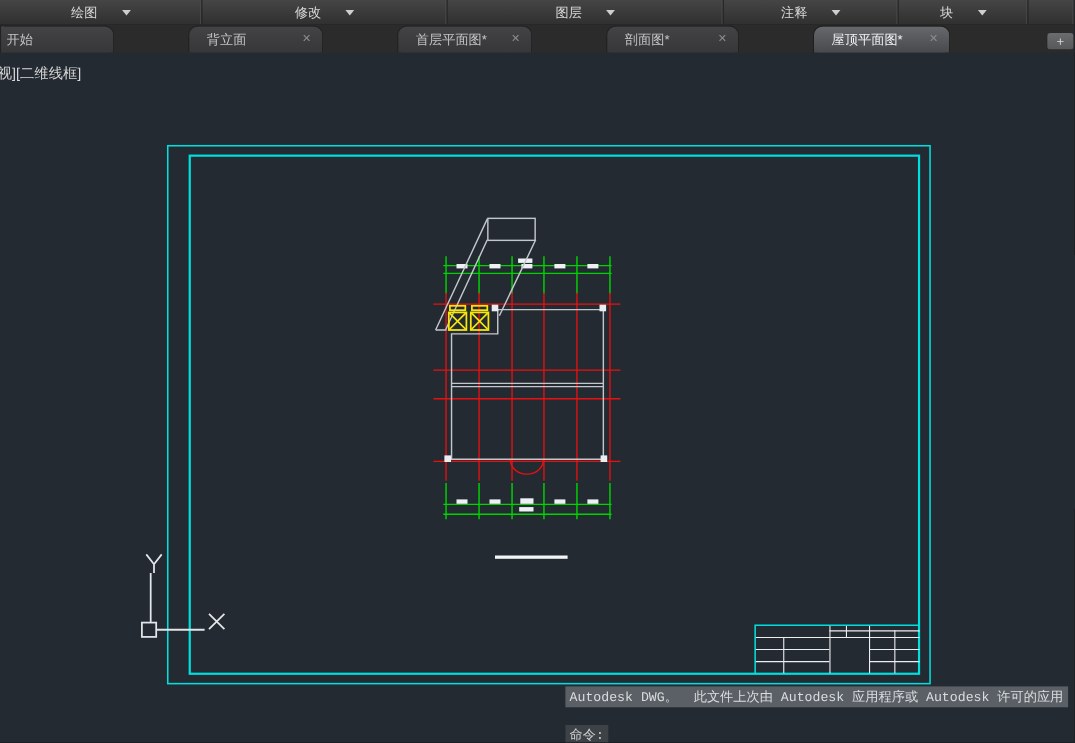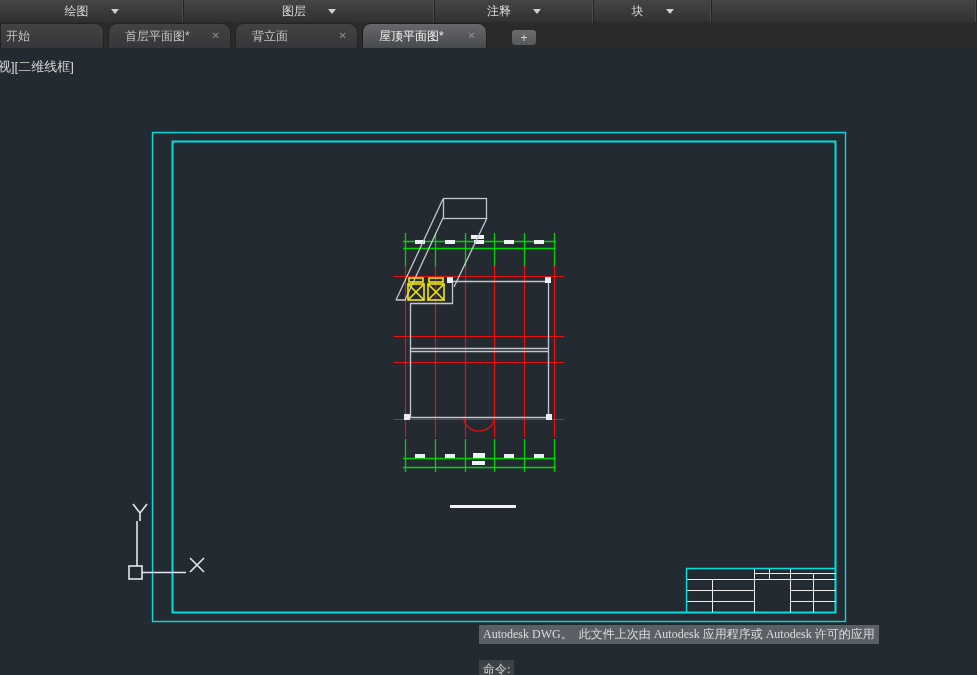--- a/index.html
+++ b/index.html
@@ -13,21 +13,21 @@
   .ribbon .panel{position:relative;display:flex;align-items:center;justify-content:center;
           color:#d9d9d9;font-size:12px;gap:22px;cursor:default;
           border-right:1px solid #242424;box-shadow:inset -1px 0 0 #4c4c4c;}
   .caret{width:0;height:0;border-left:4px solid transparent;border-right:4px solid transparent;
          border-top:5px solid #cfcfcf;display:inline-block;}
   .p0{width:183px}.p1{width:222px}.p2{width:158px}.p3{width:250px}.p4{width:117px}
   .pfill{flex:1;border-right:none;box-shadow:none}
 
   
   .tabbar{position:absolute;left:0;top:22px;width:977px;height:26px;background:#2b2b2b;
-          display:flex;align-items:flex-end;}
+          display:flex;align-items:flex-end;justify-content:space-between;}
   .tab{height:25px;border-radius:9px 9px 0 0;display:flex;align-items:center;
        justify-content:space-between;font-size:12px;color:#c4c4c4;
        background:linear-gradient(#434346,#37373a);padding:0 10px 0 16px;
        box-sizing:border-box;margin-right:4px;border:1px solid #222;border-bottom:none;
        white-space:nowrap;cursor:default;}
   .tab.start{width:104px;padding-left:5px;margin-right:4px;border-radius:0 9px 0 0;}
   .tab.t1{width:123px}.tab.t2{width:123px}.tab.t3{width:113px;margin-right:6px}
   .tab.t4{width:121px}.tab.t5{width:125px;margin-right:24px}
   .tab.active{background:linear-gradient(#66686c,#47494d);color:#f1f1f1;border-color:#1d1d1d;}
   .close-icon{color:#8d8d8d;font-size:10px;line-height:10px;margin-left:6px;}
@@ -35,64 +35,72 @@
   .newtab{width:24px;height:15px;border-radius:4px;background:linear-gradient(#6a6c6e,#565859);
           margin-bottom:2px;display:flex;align-items:center;justify-content:center;
           color:#d8d8d8;font-size:12px;line-height:12px;cursor:default;border:1px solid #2a2a2a;}
   .newtab::before{content:"+";}
 
   
   .viewport-label{position:absolute;left:-2px;top:58px;color:#d6d6d6;font-size:13px;}
   svg.cad{position:absolute;left:0;top:0;}
 
   
-  .cmd{position:absolute;left:467px;font-family:Liberation Serif, serif;
+  .cmd{position:absolute;left:485px;font-family:Liberation Mono, monospace;
        font-size:12px;color:#dcdddf;white-space:pre;text-align:center;}
   .cmd .bg{background:rgba(96,101,105,0.92);padding:1px 4px;display:inline-block;}
   .msg1{top:610px;}
   .msg2{top:626px;}
   .prompt1{top:645px;}
   .prompt2{top:663px;}
   .prompt1 .bg,.prompt2 .bg{background:#3d4247;color:#cfd0d2;}
 </style>
 </head>
 <body>
 
 <div class="app">
 
   <div class="ribbon">
     <div class="panel p0">
       <span>绘图</span>
       <span class="caret"></span>
     </div>
+    <div class="panel p1">
+      <span>修改</span>
+      <span class="caret"></span>
+    </div>
     <div class="panel p3">
       <span>图层</span>
       <span class="caret"></span>
     </div>
     <div class="panel p2">
       <span>注释</span>
       <span class="caret"></span>
     </div>
     <div class="panel p4">
       <span>块</span>
       <span class="caret"></span>
     </div>
     <div class="panel pfill"></div>
   </div>
 
   <div class="tabbar">
     <div class="tab start">
       <span>开始</span>
     </div>
+    <div class="tab t1">
+      <span>背立面</span>
+      <span class="close-icon"></span>
+    </div>
     <div class="tab t2">
       <span>首层平面图*</span>
       <span class="close-icon"></span>
     </div>
-    <div class="tab t1">
-      <span>背立面</span>
+    <div class="tab t4">
+      <span>剖面图*</span>
       <span class="close-icon"></span>
     </div>
     <div class="tab t5 active">
       <span>屋顶平面图*</span>
       <span class="close-icon"></span>
     </div>
     <div class="newtab"></div>
   </div>
 
   <div class="viewport-label">视][二维线框]</div>

